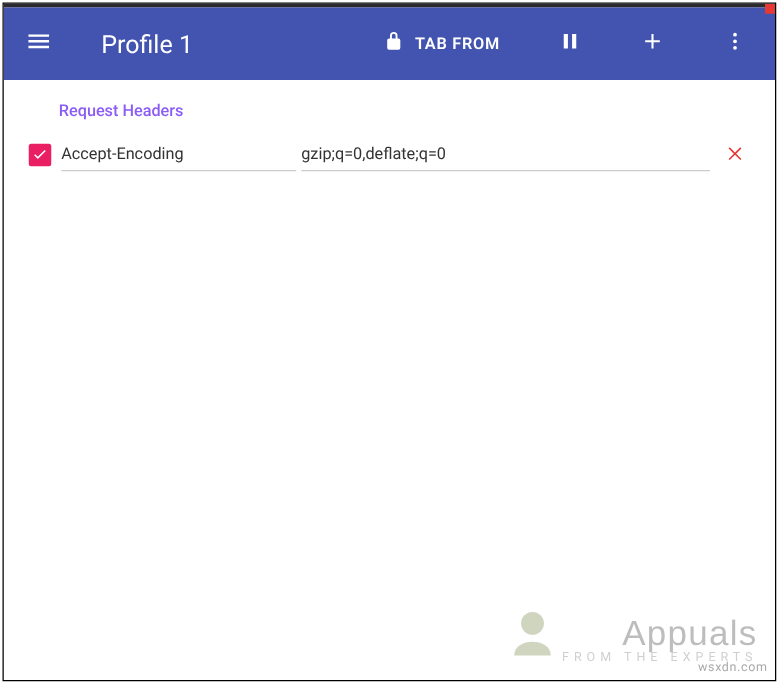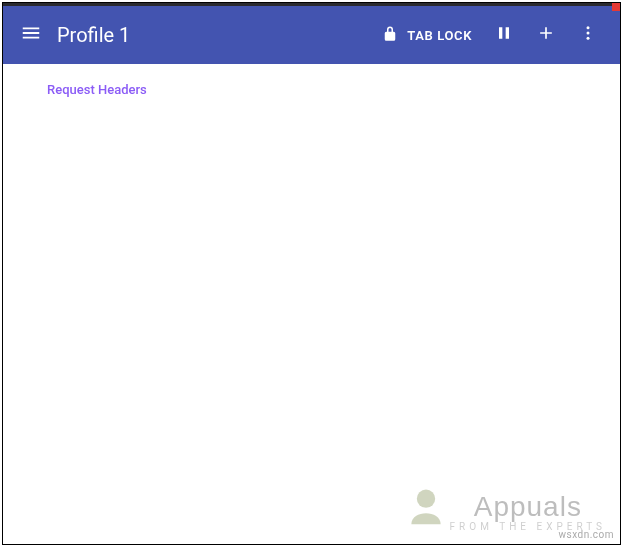--- a/index.html
+++ b/index.html
@@ -28,21 +28,21 @@
       height: 3px;
       background: #2a2a2f;
     }
     .header {
       background: #4354b0;
       color: #fff;
       height: 58px;
       display: flex;
       align-items: center;
       padding: 0 12px 0 8px;
-      gap: 2px;
+      gap: 26px;
     }
     .menu-icon {
       width: 40px;
       height: 40px;
       display: flex;
       align-items: center;
       justify-content: center;
       cursor: pointer;
     }
     .menu-icon svg {
@@ -171,21 +171,21 @@
       top: 0;
       right: 0;
       width: 8px;
       height: 8px;
       background: #e53935;
     }
     .watermark {
       position: absolute;
       bottom: 12px;
       right: 14px;
-      text-align: center;
+      text-align: right;
       opacity: 0.35;
       pointer-events: none;
       display: flex;
       align-items: flex-end;
       gap: 2px;
     }
     .watermark-icon svg {
       width: 44px;
       height: 44px;
       fill: #7a8a4a;
@@ -228,21 +228,21 @@
           </svg>
       </span>
     </div>
     <div class="title">Profile 1</div>
     <div class="tab-lock">
       <span>
         <svg viewBox="0 0 24 24">
             <path d="M12 2a4 4 0 0 0-4 4v3H7a2 2 0 0 0-2 2v8a2 2 0 0 0 2 2h10a2 2 0 0 0 2-2v-8a2 2 0 0 0-2-2h-1V6a4 4 0 0 0-4-4zm-2 4a2 2 0 1 1 4 0v3h-4V6z"></path>
           </svg>
       </span>
-      <span>TAB LOCK</span>
+      <span>TAB FROM</span>
     </div>
     <div class="icon-btn">
       <span>
         <svg viewBox="0 0 24 24">
             <path d="M6 5h4v14H6V5zm8 0h4v14h-4V5z"></path>
           </svg>
       </span>
     </div>
     <div class="icon-btn">
       <span>
@@ -259,20 +259,38 @@
             <circle cx="12" cy="19" r="2"></circle>
           </svg>
       </span>
     </div>
   </div>
 
   <div class="content">
 
     <div class="section-label">Request Headers</div>
 
+    <div class="row">
+      <div class="checkbox">
+        <span>
+          <svg viewBox="0 0 24 24">
+              <path d="M9 16.2l-3.5-3.5L4 14.2 9 19.2 20 8.2 18.5 6.7z"></path>
+            </svg>
+        </span>
+      </div>
+      <div class="field field-name">Accept-Encoding</div>
+      <div class="field field-value">gzip;q=0,deflate;q=0</div>
+      <div class="delete-btn">
+        <span>
+          <svg viewBox="0 0 24 24">
+              <path d="M18.3 5.71L12 12.01l-6.3-6.3L4.29 7.12l6.3 6.3-6.3 6.29 1.41 1.42 6.3-6.3 6.3 6.3 1.41-1.42-6.3-6.29 6.3-6.3z"></path>
+            </svg>
+        </span>
+      </div>
+    </div>
   </div>
 
   <div class="watermark">
     <span class="watermark-icon">
       <svg viewBox="0 0 24 24">
           <circle cx="12" cy="8" r="5"></circle>
           <path d="M4 22c0-4 4-6 8-6s8 2 8 6H4z"></path>
         </svg>
     </span>
     <div class="watermark-text">

